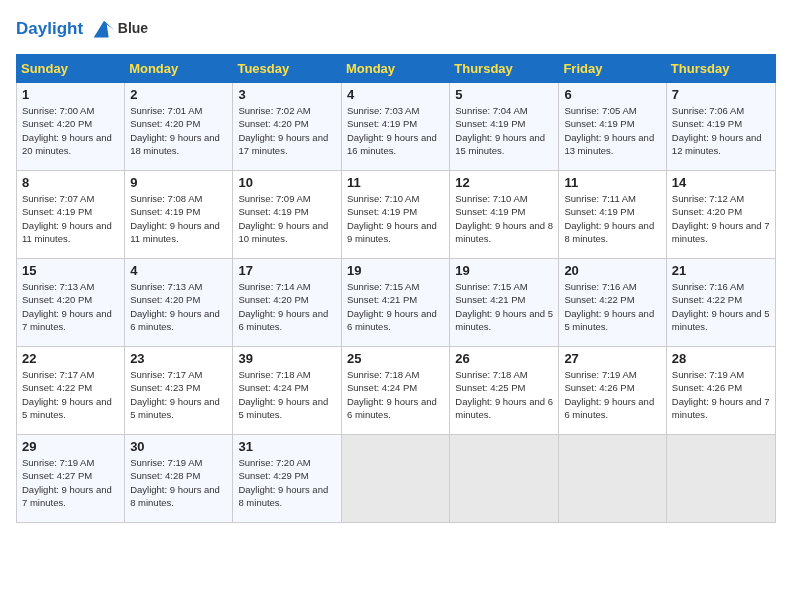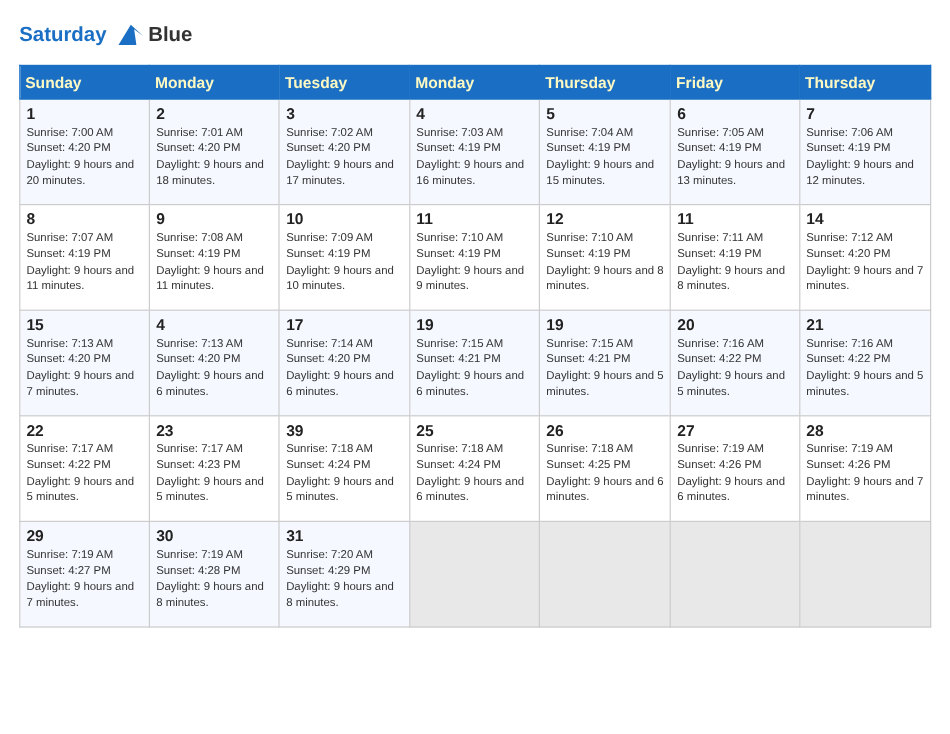--- a/index.html
+++ b/index.html
@@ -37,21 +37,21 @@
       font-size: 14px;
       color: #555;
     }
     table {
       width: 100%;
       border-collapse: collapse;
       font-size: 10.5px;
     }
     thead tr th {
       background-color: #1a6fc4;
-      color: #fef9c3;
+      color: #fde047;
       padding: 6px 4px;
       text-align: left;
       font-size: 13px;
       font-weight: bold;
       border: 1px solid #1a6fc4;
     }
     tbody tr td {
       border: 1px solid #ccc;
       vertical-align: top;
       padding: 4px 5px;
@@ -82,26 +82,26 @@
     }
   </style>
 </head>
 <body>
 
 <div class="header-area">
   <div class="logo">
     <div>
       <div style="display:flex;align-items:center;">
         <div style="font-size:17px;font-weight:bold;color:#333;line-height:1.1;">
-          <span style="color:#1a6fc4;">Saturday</span>
+          <span style="color:#1a6fc4;">Daylight</span>
           <svg class="logo-icon" viewBox="0 0 30 28" style="display:inline-block;vertical-align:middle;margin-left:2px;">
             <polygon points="4,22 15,4 26,14 18,8 20,22" fill="#1a6fc4"></polygon>
           </svg>
         </div>
-        <div style="font-size:17px;font-weight:bold;color:#333;line-height:1.1;margin-top:-2px;">
+        <div style="font-size:14px;font-weight:bold;color:#333;line-height:1.1;margin-top:-2px;">
           <span>Blue</span>
         </div>
       </div>
     </div>
   </div>
   <div class="title-area">
     <div class="month-title"></div>
     <div class="location-title"></div>
   </div>
 </div>

